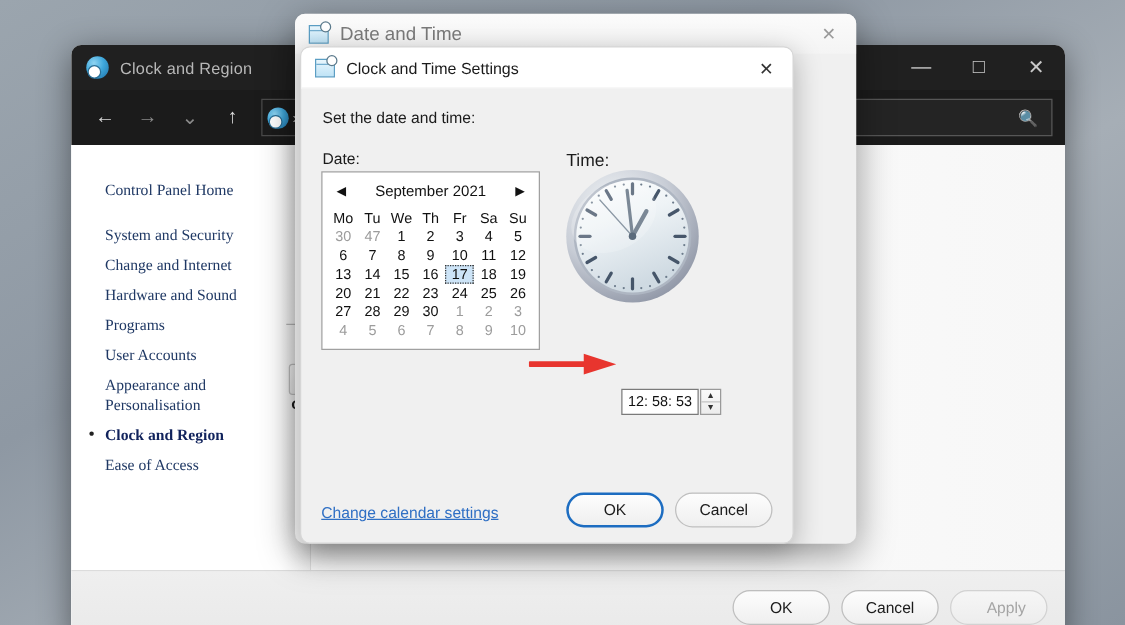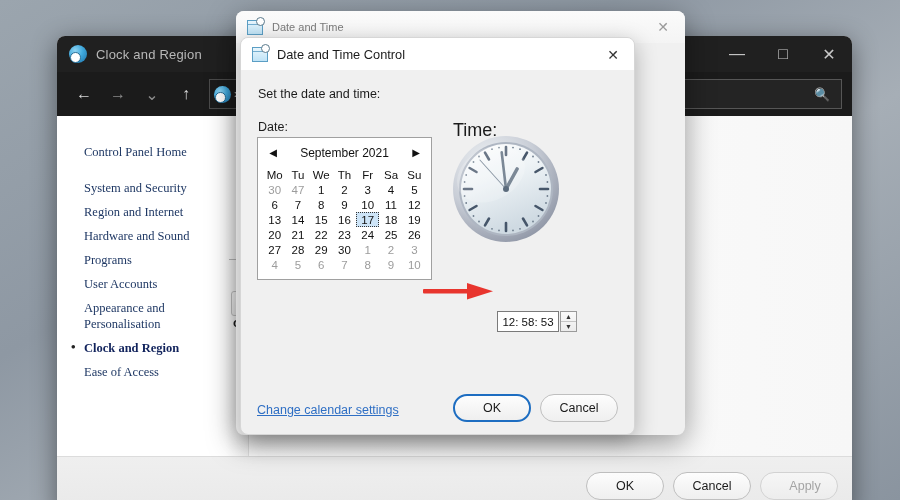--- a/index.html
+++ b/index.html
@@ -157,21 +157,21 @@
     border: 1px solid #5b9ec4; position: relative; margin-right: 9px;
   }
   .cal-icon::before {
     content:""; position:absolute; left:0; top:3px; right:0; height:1px; background:#74aed0;
   }
   .cal-icon::after {
     content:""; position:absolute; right:-3px; top:-4px;
     width:7px; height:7px; border-radius:50%;
     background:#fff; border:1.2px solid #5b7a8c;
   }
-  #dt-title-text { font-size: 11px; color: #7a7a7a; }
+  #dt-title-text { font-size: 15px; color: #7a7a7a; }
   #dt-close {
     position: absolute; right: 0; top: 0; width: 44px; height: 32px;
     display: flex; align-items: center; justify-content: center;
     color: #9a9a9a; font-size: 14px;
   }
   
   #dts-window {
     position: absolute; left: 240px; top: 37px;
     width: 395px; height: 398px;
     background: #f0f0f0;
@@ -187,21 +187,21 @@
   }
   #dts-title-text { font-size: 12.8px; color: #1b1b1b; }
   #dts-close {
     position: absolute; right: 0; top: 0; width: 42px; height: 33px;
     display: flex; align-items: center; justify-content: center;
     color: #333; font-size: 14px;
   }
   #dts-body { position: relative; height: 365px; padding: 16px 32px 0 17px; }
   #set-label { font-size: 12.5px; color: #1b1b1b; }
   #label-date { position: absolute; left: 17px; top: 49px; font-size: 12.5px; color:#1b1b1b; }
-  #label-time { position: absolute; left: 212px; top: 49px; font-size: 18px; color:#1b1b1b; }
+  #label-time { position: absolute; left: 212px; top: 49px; font-size: 14px; color:#1b1b1b; }
   
   #calendar {
     position: absolute; left: 16px; top: 66px;
     width: 175px; height: 143px;
     background: #fff; border: 1px solid #a0a0a0;
     padding: 5px 5px 0 5px;
   }
   #cal-head {
     display: flex; align-items: center; justify-content: space-between;
     height: 19px; padding: 0 4px;
@@ -282,21 +282,21 @@
     </div>
     <div id="search-box">
       <div id="search-icon">🔍</div>
     </div>
   </div>
 
   <div id="cp-body">
     <div id="sidebar">
       <div class="side-item first">Control Panel Home</div>
       <div class="side-item">System and Security</div>
-      <div class="side-item">Region and Internet</div>
+      <div class="side-item">Change and Internet</div>
       <div class="side-item">Hardware and Sound</div>
       <div class="side-item">Programs</div>
       <div class="side-item">User Accounts</div>
       <div class="side-item" style="max-width:120px">Appearance and Personalisation</div>
       <div class="side-item current">Clock and Region</div>
       <div class="side-item">Ease of Access</div>
     </div>
 
     <div id="content">
       <div class="cp-link" id="link-timezones">fferent time zones</div>
@@ -318,21 +318,21 @@
   <div id="dt-titlebar">
     <div class="cal-icon"></div>
     <div id="dt-title-text">Date and Time</div>
     <div id="dt-close">✕</div>
   </div>
 </div>
 
 <div id="dts-window">
   <div id="dts-titlebar">
     <div class="cal-icon"></div>
-    <div id="dts-title-text">Date and Time Control</div>
+    <div id="dts-title-text">Clock and Time Settings</div>
     <div id="dts-close">✕</div>
   </div>
 
   <div id="dts-body">
     <div id="set-label">Set the date and time:</div>
     <div id="label-date">Date:</div>
     <div id="label-time">Time:</div>
 
     <div id="calendar">
       <div id="cal-head">

